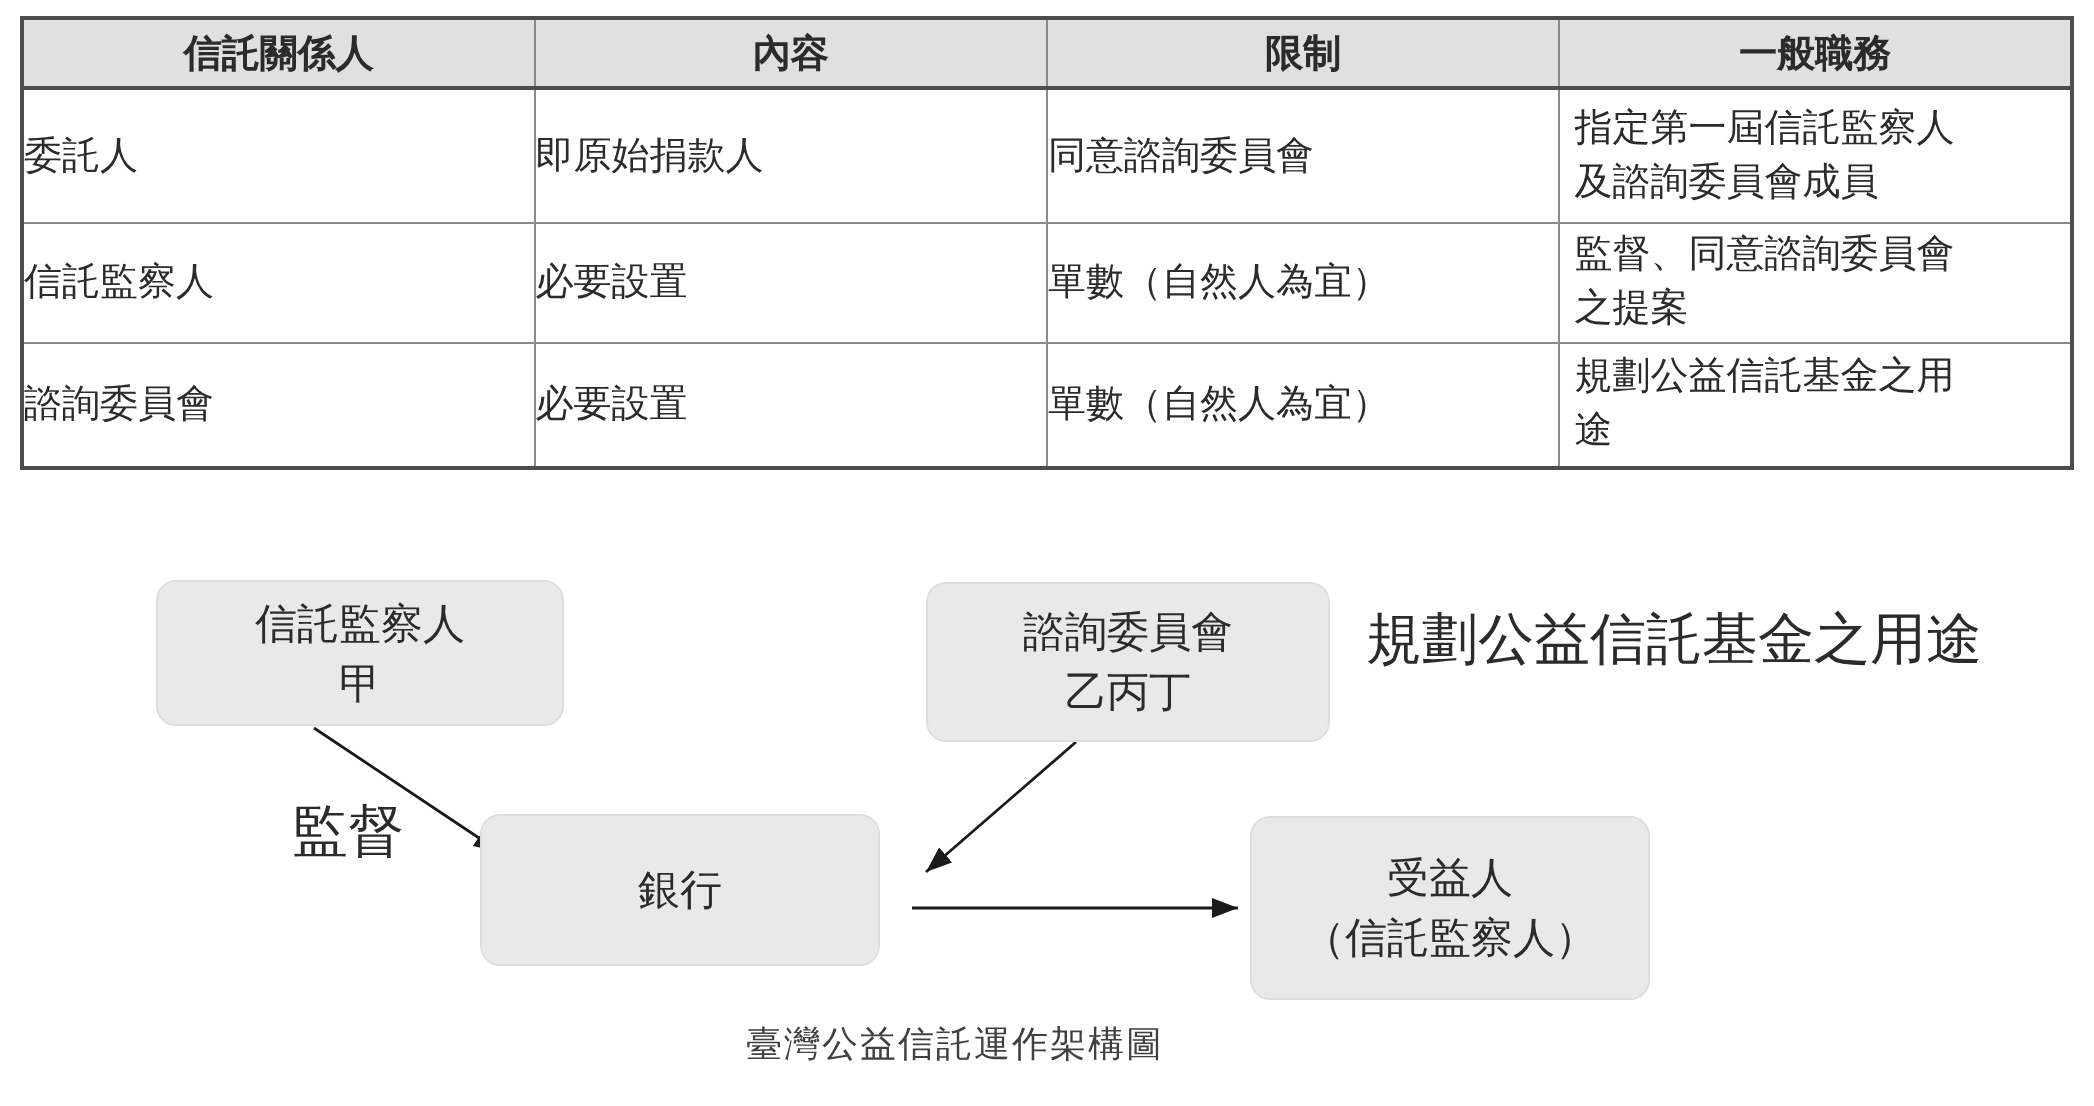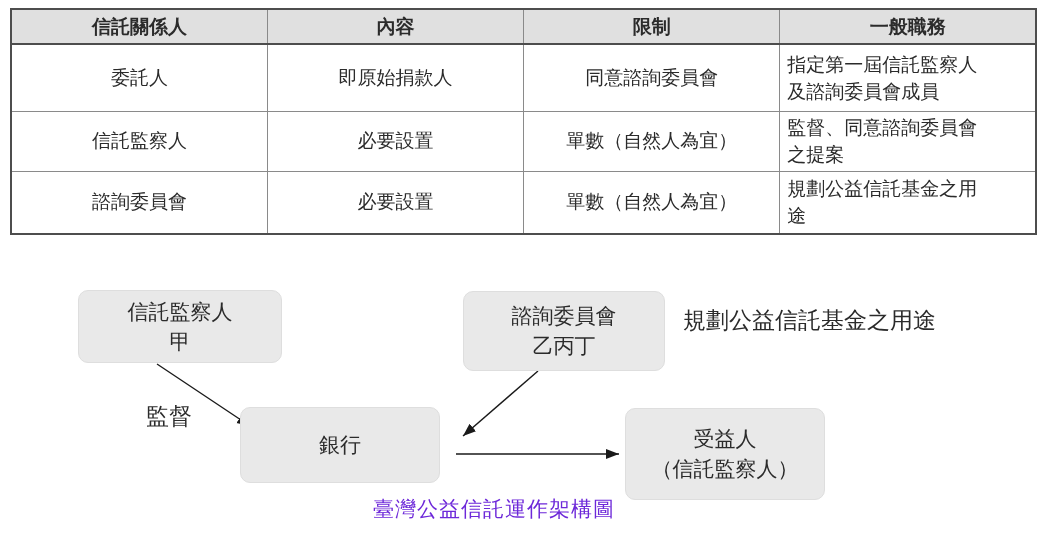--- a/index.html
+++ b/index.html
@@ -41,21 +41,21 @@
     background:var(--header-bg);
     font-weight:bold;
     text-align:center;
     height:35px;
     border-top:2px solid var(--border-dark);
     border-bottom:2px solid var(--border-dark);
   }
   .doc-table tr.r1{height:67px;}
   .doc-table tr.r2{height:60px;}
   .doc-table tr.r3{height:63px;}
-  .doc-table td.c{text-align:center;margin-left:12px;}
+  .doc-table td.c{margin-left:12px;}
   .doc-table td.d{
     text-align:left;
     padding:2px 4px 2px 7px;
     line-height:27px;
     white-space:pre-line;
     margin-top:15px;
   }
   
   .diagram{
     position:absolute;
@@ -80,31 +80,31 @@
     flex-direction:column;
     align-items:center;
     justify-content:center;
     font-size:21px;
     line-height:30px;
     color:var(--text);
     text-align:center;
   }
   .lbl{
     position:absolute;
-    font-size:23px;
+    font-size:28px;
     line-height:25px;
     color:var(--text);
     white-space:nowrap;
   }
   .caption{
     position:absolute;
-    left:373px; top:245px;
-    font-size:21px;
+    left:373px; top:260px;
+    font-size:18px;
     letter-spacing:1px;
-    color:#6d28d9;
+    color:#404040;
     white-space:nowrap;
   }
 </style>
 </head>
 <body>
 
 <div class="page">
 
   <table class="doc-table">
     <colgroup>

